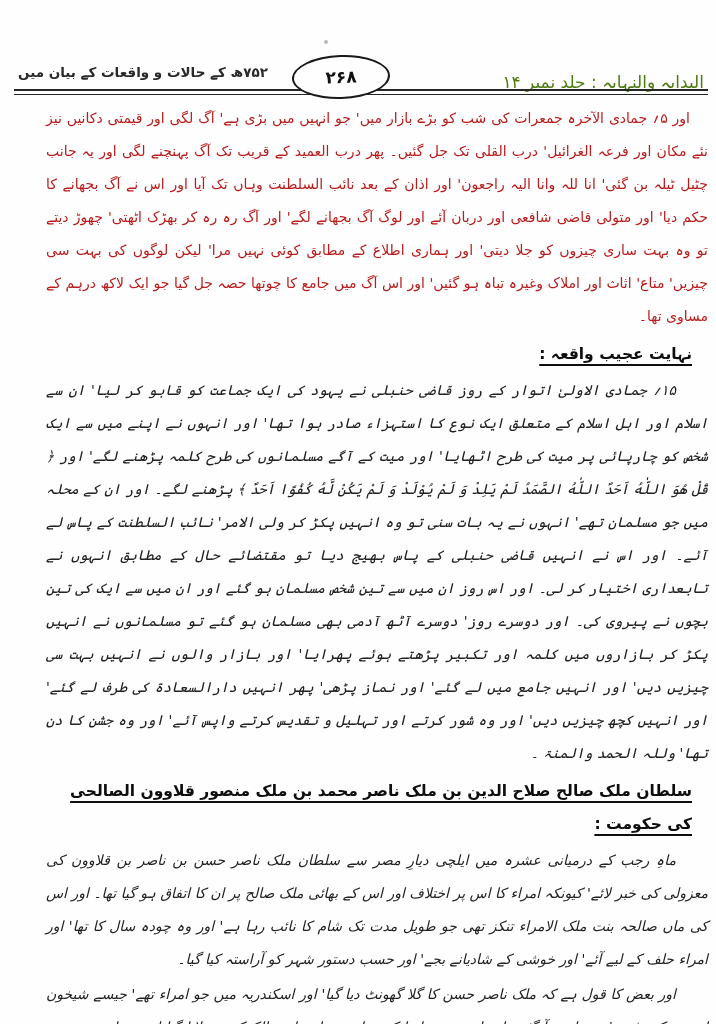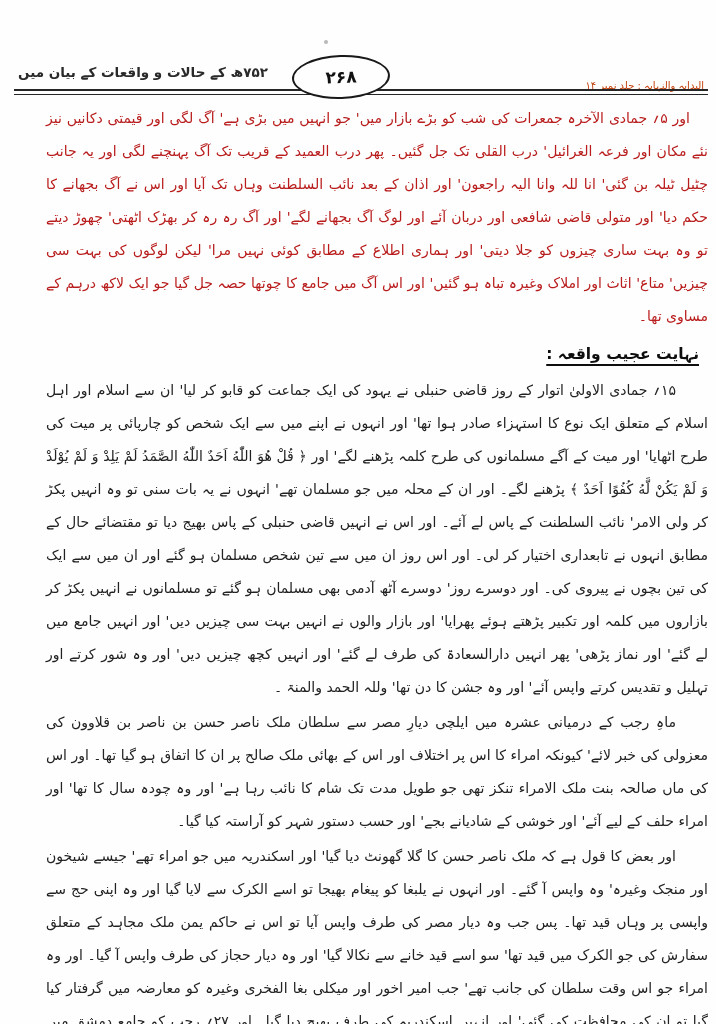--- a/index.html
+++ b/index.html
@@ -9,22 +9,22 @@
     margin:0 auto;
     background:#fefefe;
     overflow:hidden;
     direction:rtl;
     font-family:"DejaVu Sans", sans-serif;
     color:#1f1f1f;
   }
   
   .header{position:absolute;top:56px;right:8px;left:14px;height:44px;}
   .header-right{
-    position:absolute;top:24px;right:4px;
-    font-size:10px;color:#c2410c;white-space:nowrap;
+    position:absolute;top:16px;right:4px;
+    font-size:17px;color:#4d7c0f;white-space:nowrap;
   }
   .header-left{
     position:absolute;top:8px;left:4px;
     font-size:13.5px;color:#2a2a2a;white-space:nowrap;font-weight:bold;
   }
   .header-rule{
     position:absolute;top:33px;right:0;left:0;height:3px;
     border-top:2px solid #262626;border-bottom:1px solid #262626;
   }
   .pageno-oval{
@@ -37,24 +37,24 @@
     font-size:17px;font-weight:bold;color:#111;
     transform:rotate(-2deg);
     z-index:2;
   }
   
   .body{
     position:absolute;top:102px;right:8px;left:46px;bottom:0;
     font-size:14px;line-height:33px;
     text-align:justify;
   }
-  .para{margin:0 0 2px 0;text-indent:32px;color:#222;}
+  .para{margin:0 0 2px 0;text-indent:32px;color:#222;font-style:italic;}
   .para-faint{margin:0 0 2px 0;text-indent:18px;color:#b91c1c;}
   .hd{
-    margin:5px 9px 3px 0;
+    margin:5px 16px 3px 0;
     font-size:15.5px;font-weight:bold;color:#0e0e0e;
     text-decoration:underline;
     text-underline-offset:5px;
     text-decoration-thickness:1.5px;
     text-align:right;
   }
   .speck{position:absolute;top:40px;right:388px;width:4px;height:4px;
     background:#b9b9b9;border-radius:50%;}
 </style>
 </head>
@@ -70,17 +70,18 @@
     <div class="header-rule"></div>
     <div class="pageno-oval">
       <span>۲۶۸</span>
     </div>
   </div>
 
   <div class="body">
     <p class="para-faint">اور ۵؍ جمادی الآخرہ جمعرات کی شب کو بڑے بازار میں' جو انہیں میں بڑی ہے' آگ لگی اور قیمتی دکانیں نیز نئے مکان اور فرعہ الغرائیل' درب القلی تک جل گئیں۔ پھر درب العمید کے قریب تک آگ پہنچنے لگی اور یہ جانب چٹیل ٹیلہ بن گئی' انا للہ وانا الیہ راجعون' اور اذان کے بعد نائب السلطنت وہاں تک آیا اور اس نے آگ بجھانے کا حکم دیا' اور متولی قاضی شافعی اور دربان آئے اور لوگ آگ بجھانے لگے' اور آگ رہ رہ کر بھڑک اٹھتی' چھوڑ دیتے تو وہ بہت ساری چیزوں کو جلا دیتی' اور ہماری اطلاع کے مطابق کوئی نہیں مرا' لیکن لوگوں کی بہت سی چیزیں' متاع' اثاث اور املاک وغیرہ تباہ ہو گئیں' اور اس آگ میں جامع کا چوتھا حصہ جل گیا جو ایک لاکھ درہم کے مساوی تھا۔</p>
     <p class="hd">نہایت عجیب واقعہ :</p>
     <p class="para">۱۵؍ جمادی الاولیٰ اتوار کے روز قاضی حنبلی نے یہود کی ایک جماعت کو قابو کر لیا' ان سے اسلام اور اہل اسلام کے متعلق ایک نوع کا استہزاء صادر ہوا تھا' اور انہوں نے اپنے میں سے ایک شخص کو چارپائی پر میت کی طرح اٹھایا' اور میت کے آگے مسلمانوں کی طرح کلمہ پڑھنے لگے' اور ﴿ قُلْ هُوَ اللّٰهُ اَحَدٌ اللّٰهُ الصَّمَدُ لَمْ يَلِدْ وَ لَمْ يُوْلَدْ وَ لَمْ يَكُنْ لَّهُ كُفُوًا اَحَدٌ ﴾ پڑھنے لگے۔ اور ان کے محلہ میں جو مسلمان تھے' انہوں نے یہ بات سنی تو وہ انہیں پکڑ کر ولی الامر' نائب السلطنت کے پاس لے آئے۔ اور اس نے انہیں قاضی حنبلی کے پاس بھیج دیا تو مقتضائے حال کے مطابق انہوں نے تابعداری اختیار کر لی۔ اور اس روز ان میں سے تین شخص مسلمان ہو گئے اور ان میں سے ایک کی تین بچوں نے پیروی کی۔ اور دوسرے روز' دوسرے آٹھ آدمی بھی مسلمان ہو گئے تو مسلمانوں نے انہیں پکڑ کر بازاروں میں کلمہ اور تکبیر پڑھتے ہوئے پھرایا' اور بازار والوں نے انہیں بہت سی چیزیں دیں' اور انہیں جامع میں لے گئے' اور نماز پڑھی' پھر انہیں دارالسعادۃ کی طرف لے گئے' اور انہیں کچھ چیزیں دیں' اور وہ شور کرتے اور تہلیل و تقدیس کرتے واپس آئے' اور وہ جشن کا دن تھا' وللہ الحمد والمنۃ ۔</p>
+    <p class="hd">سلطان ملک صالح صلاح الدین بن ملک ناصر محمد بن ملک منصور قلاوون الصالحی کی حکومت :</p>
     <p class="para">ماہِ رجب کے درمیانی عشرہ میں ایلچی دیارِ مصر سے سلطان ملک ناصر حسن بن ناصر بن قلاوون کی معزولی کی خبر لائے' کیونکہ امراء کا اس پر اختلاف اور اس کے بھائی ملک صالح پر ان کا اتفاق ہو گیا تھا۔ اور اس کی ماں صالحہ بنت ملک الامراء تنکز تھی جو طویل مدت تک شام کا نائب رہا ہے' اور وہ چودہ سال کا تھا' اور امراء حلف کے لیے آئے' اور خوشی کے شادیانے بجے' اور حسب دستور شہر کو آراستہ کیا گیا۔</p>
     <p class="para">اور بعض کا قول ہے کہ ملک ناصر حسن کا گلا گھونٹ دیا گیا' اور اسکندریہ میں جو امراء تھے' جیسے شیخون اور منجک وغیرہ' وہ واپس آ گئے۔ اور انہوں نے یلبغا کو پیغام بھیجا تو اسے الکرک سے لایا گیا اور وہ اپنی حج سے واپسی پر وہاں قید تھا۔ پس جب وہ دیار مصر کی طرف واپس آیا تو اس نے حاکم یمن ملک مجاہد کے متعلق سفارش کی جو الکرک میں قید تھا' سو اسے قید خانے سے نکالا گیا' اور وہ دیار حجاز کی طرف واپس آ گیا۔ اور وہ امراء جو اس وقت سلطان کی جانب تھے' جب امیر اخور اور میکلی بغا الفخری وغیرہ کو معارضہ میں گرفتار کیا گیا تو ان کی محافظت کی گئی' اور انہیں اسکندریہ کی طرف بھیج دیا گیا۔ اور ۲۷؍ رجب کو جامع دمشق میں جمعہ کے روز ملک صالح کا خطبہ</p>
   </div>
 
 </div>
 
 </body></html>

